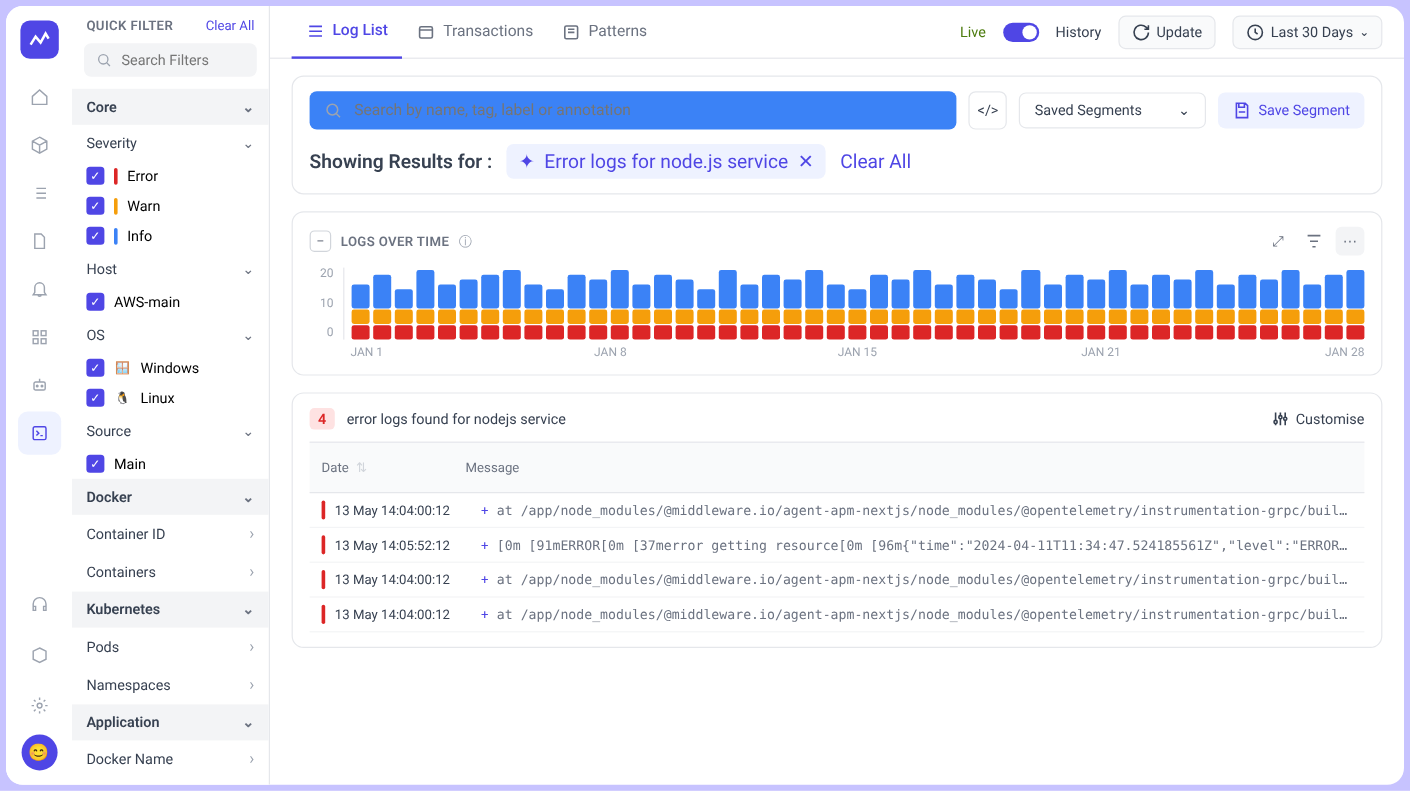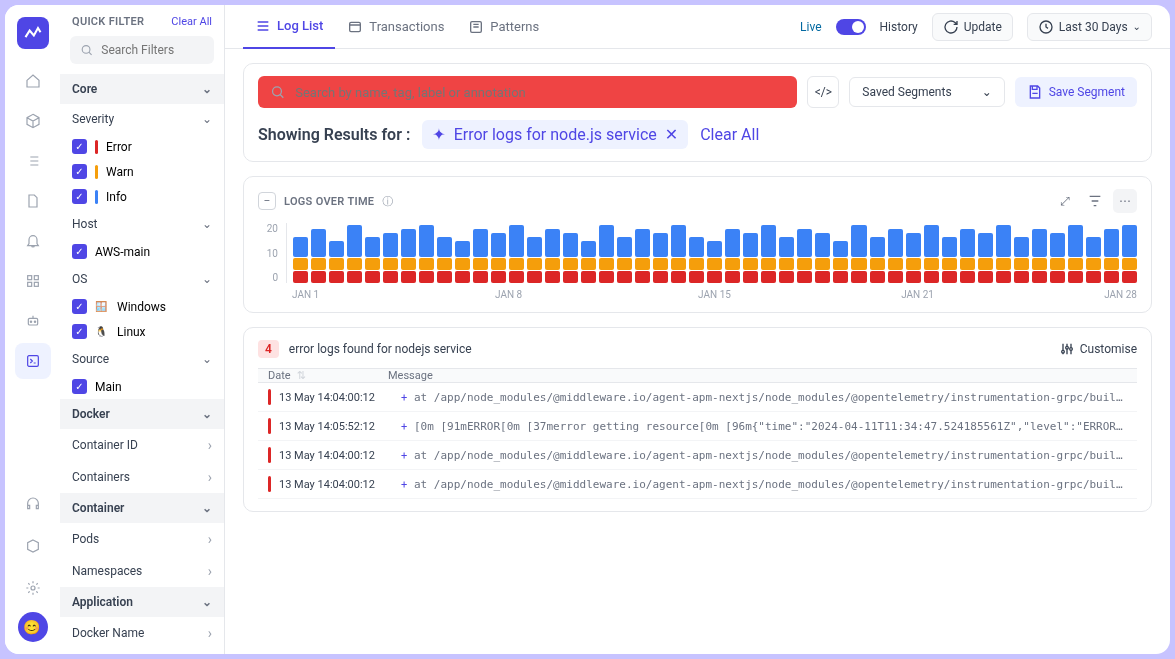--- a/index.html
+++ b/index.html
@@ -37,21 +37,21 @@
 .tab { display:flex; align-items:center; gap:6px; padding:0 12px; height:44px; font-size:13px; color:#6b7280; cursor:pointer; }
 .tab.active { color:#4f46e5; border-bottom:2px solid #4f46e5; font-weight:500; }
 .topbar-right { margin-left:auto; display:flex; align-items:center; gap:14px; font-size:12px; color:#374151; }
 .toggle { width:30px; height:16px; background:#4f46e5; border-radius:10px; position:relative; }
 .toggle::after { content:""; position:absolute; width:12px; height:12px; background:#fff; border-radius:50%; top:2px; right:2px; }
 .btn-sm { display:flex; align-items:center; gap:5px; padding:5px 10px; border:1px solid #e5e7eb; border-radius:6px; cursor:pointer; background:#f9fafb; }
 
 .content { padding:14px 18px; overflow-y:auto; }
 .panel { border:1px solid #e5e7eb; border-radius:10px; padding:12px 14px; margin-bottom:14px; }
 .search-row { display:flex; gap:10px; align-items:center; }
-.search-main { flex:1; background:#ef4444; border-radius:6px; padding:8px 12px; display:flex; align-items:center; gap:10px; color:#6b7280; }
+.search-main { flex:1; background:#3b82f6; border-radius:6px; padding:8px 12px; display:flex; align-items:center; gap:10px; color:#6b7280; }
 .search-main input { border:none; background:transparent; outline:none; font-size:13px; width:100%; }
 .icon-btn { width:32px; height:32px; border:1px solid #e5e7eb; border-radius:6px; display:flex; align-items:center; justify-content:center; cursor:pointer; font-size:12px; color:#374151; }
 .saved-seg { border:1px solid #e5e7eb; border-radius:6px; padding:7px 12px; font-size:12px; color:#374151; display:flex; align-items:center; gap:30px; cursor:pointer; }
 .save-btn { background:#eef2ff; color:#4f46e5; border-radius:6px; padding:7px 12px; font-size:12px; display:flex; align-items:center; gap:6px; cursor:pointer; }
 .results-row { display:flex; align-items:center; gap:12px; margin-top:12px; font-size:16px; }
 .chip { background:#eef2ff; color:#4f46e5; border-radius:6px; padding:5px 10px; display:flex; align-items:center; gap:8px; }
 .chip-x { cursor:pointer; }
 .clear-all-link { color:#4f46e5; cursor:pointer; }
 
 .chart-head { display:flex; align-items:center; gap:8px; margin-bottom:10px; }
@@ -68,21 +68,21 @@
 .seg { border-radius:2px; }
 .x-axis { display:flex; margin-left:34px; margin-top:6px; font-size:10px; color:#9ca3af; }
 .x-tick { flex:1; }
 
 .results-head { display:flex; align-items:center; gap:10px; margin-bottom:10px; }
 .err-count { background:#fee2e2; color:#dc2626; border-radius:4px; padding:2px 7px; font-size:12px; font-weight:600; }
 .results-text { font-size:12px; color:#374151; }
 .customise { margin-left:auto; display:flex; align-items:center; gap:5px; font-size:12px; color:#374151; cursor:pointer; }
 
 .log-table { width:100%; }
-.th-row { display:flex; background:#f9fafb; border-top:1px solid #e5e7eb; border-bottom:1px solid #e5e7eb; padding:0 10px; font-size:11px; color:#6b7280; }
+.th-row { display:flex; background:#f9fafb; border-top:1px solid #e5e7eb; border-bottom:1px solid #e5e7eb; padding:14px 10px; font-size:11px; color:#6b7280; }
 .th-date { width:120px; display:flex; align-items:center; gap:6px; }
 .th-msg { flex:1; }
 .log-row { display:flex; align-items:center; padding:6px 10px; border-bottom:1px solid #f3f4f6; font-size:11px; }
 .log-bar { width:3px; height:16px; background:#dc2626; border-radius:2px; margin-right:8px; }
 .log-date { width:115px; color:#374151; }
 .log-plus { width:20px; color:#4f46e5; cursor:pointer; text-align:center; }
 .log-msg { flex:1; font-family:ui-monospace,Menlo,monospace; color:#6b7280; white-space:nowrap; overflow:hidden; text-overflow:ellipsis; }
 .pager { padding:10px 4px 2px; font-size:12px; color:#6b7280; }
 
 svg { width:16px; height:16px; }
@@ -224,21 +224,21 @@
           <div class="chk">✓</div>
           <span>Main</span>
         </div>
       </div>
 
     <div class="group-head chev">Docker</div>
     <div id="docker-items">
         <div class="sub-head arrow">Container ID</div>
         <div class="sub-head arrow">Containers</div>
       </div>
-    <div class="group-head chev">Container</div>
+    <div class="group-head chev">Kubernetes</div>
     <div id="k8s-items">
         <div class="sub-head arrow">Pods</div>
         <div class="sub-head arrow">Namespaces</div>
       </div>
     <div class="group-head chev">Application</div>
     <div id="app-items">
         <div class="sub-head arrow">Docker Name</div>
       </div>
   </div>
 
@@ -260,21 +260,21 @@
           </div>
           <div class="tab ">
             <svg viewBox="0 0 24 24" fill="none" stroke="currentColor" stroke-width="2">
               <rect x="4" y="4" width="16" height="16" rx="2"></rect>
               <path d="M8 8 H16 M8 12 H16"></path>
             </svg>
             <span>Patterns</span>
           </div>
         </div>
       <div class="topbar-right">
-        <span style="color:#0369a1">Live</span>
+        <span style="color:#4d7c0f">Live</span>
         <div class="toggle"></div>
         <span>History</span>
         <div class="btn-sm">
           <svg viewBox="0 0 24 24" fill="none" stroke="currentColor" stroke-width="2">
               <path d="M21 12 a9 9 0 1 1 -3 -6.7 L21 8 M21 3 V8 H16"></path>
             </svg>
           <span>Update</span>
         </div>
         <div class="btn-sm">
           <svg viewBox="0 0 24 24" fill="none" stroke="currentColor" stroke-width="2">

